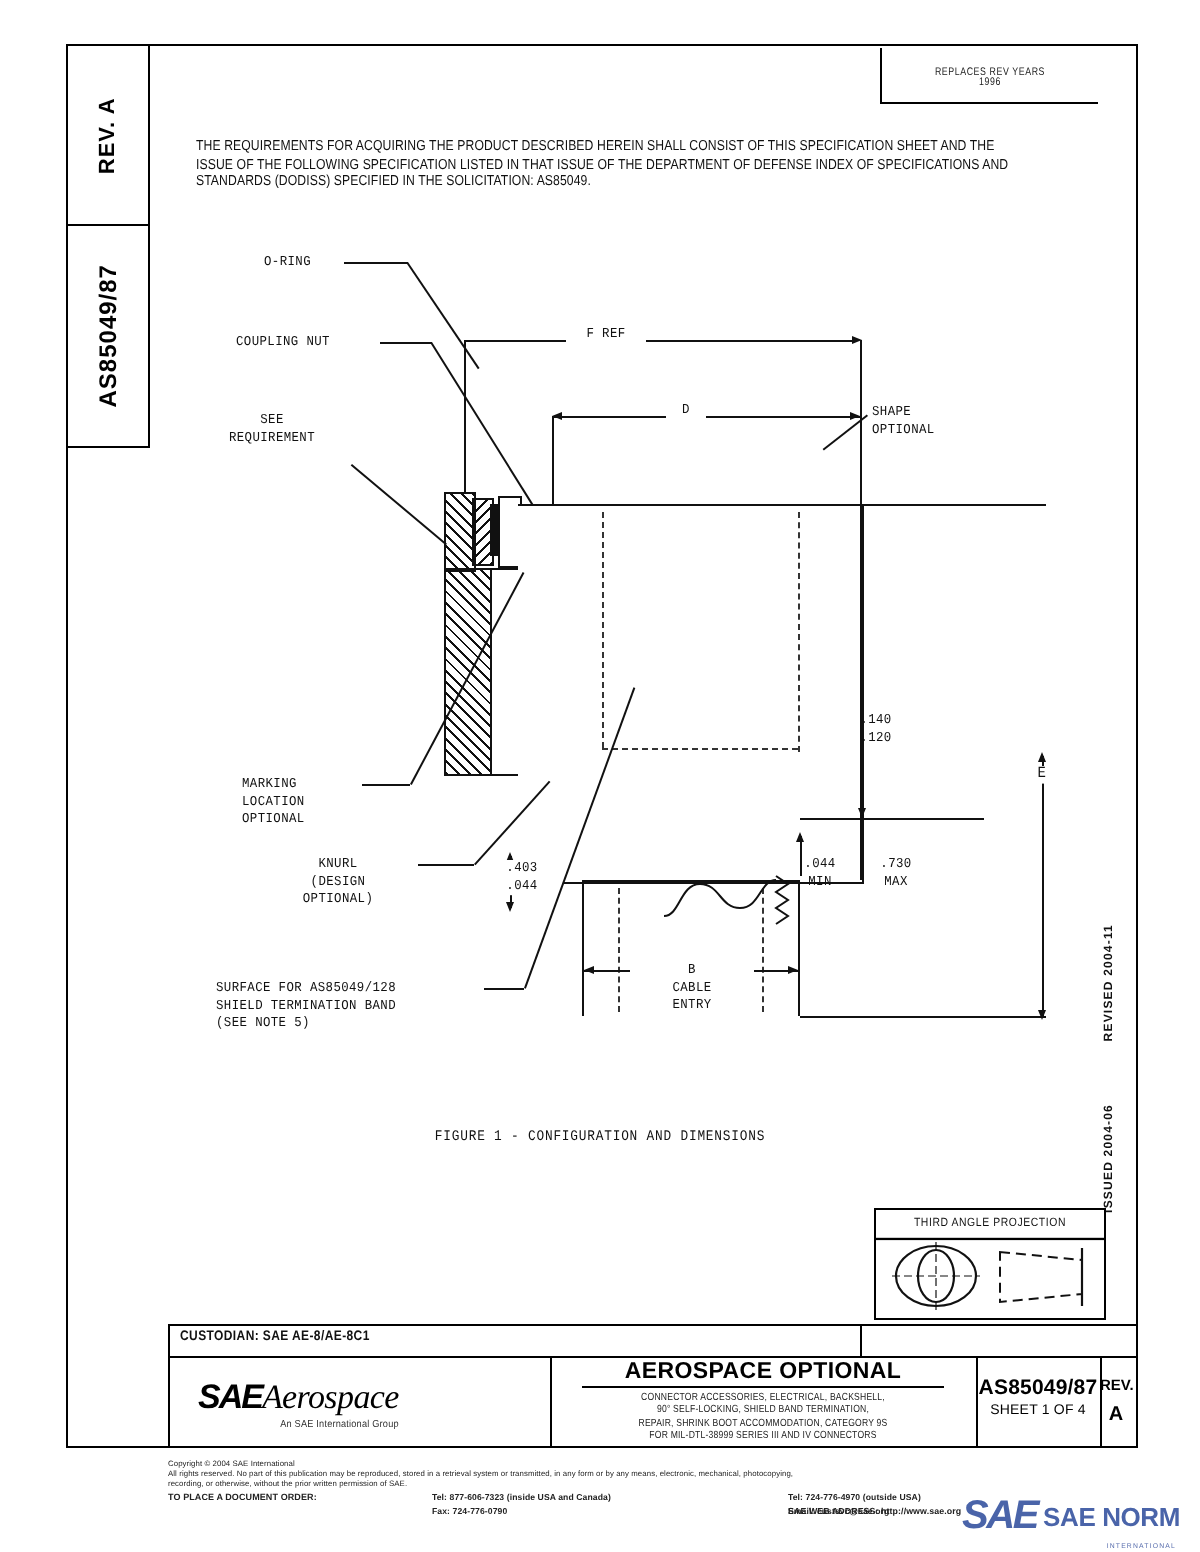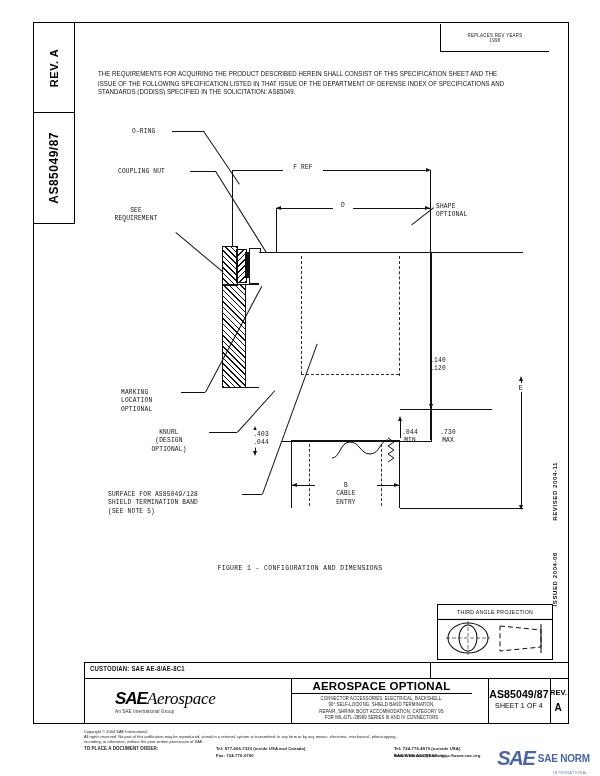--- a/index.html
+++ b/index.html
@@ -101,22 +101,22 @@
   .tb{position:absolute;left:84px;top:662px;width:483px;height:60px;
       border:1.4px solid #000;}
   .tb-cust{position:absolute;left:0;top:0;width:100%;height:15px;
            border-bottom:1.4px solid #000;}
   .tb-cust-txt{position:absolute;left:5px;top:3px;font-size:6px;
                font-weight:bold;letter-spacing:.2px;color:#111;
                transform:scaleY(1.15);}
   .tb-cust-div{position:absolute;left:345px;top:0;width:0;height:15px;
                border-left:1.4px solid #000;}
 
-  .tb-logo{position:absolute;left:16px;top:15px;width:190px;height:45px;
-           border-right:1.4px solid #000;}
+  .tb-logo{position:absolute;left:0;top:15px;width:190px;height:45px;
+           border-right:1.4px solid #000;text-align:right;}
   .tb-logo-inner{position:absolute;left:14px;top:11px;}
   .sae-mark{font-family:"Liberation Sans",sans-serif;font-weight:bold;
             font-size:17px;letter-spacing:-1px;font-style:italic;}
   .aero-mark{font-family:"Liberation Serif",serif;font-size:17px;
              font-style:italic;letter-spacing:-.3px;}
   .logo-sub{font-size:4.6px;color:#333;margin-top:0px;letter-spacing:.1px;
             transform:scaleY(1.1);transform-origin:left top;}
 
   .tb-mid{position:absolute;left:190px;top:15px;width:213px;height:45px;
           border-right:1.4px solid #000;}
@@ -147,21 +147,21 @@
   .f-c2{width:178px;font-weight:bold;font-size:4.3px;}
   .f-c3{width:150px;font-weight:bold;font-size:4.3px;}
   .f-web{position:absolute;left:310px;top:24px;font-size:4.4px;
          font-weight:bold;color:#222;}
 
   
   .wm{position:absolute;right:10px;bottom:6px;display:flex;align-items:center;
       opacity:.85;}
   .wm-sae{font-size:20px;font-weight:bold;font-style:italic;color:#2b4a9b;
           letter-spacing:-1.2px;}
-  .wm-txt{margin-left:3px;font-size:10px;font-weight:bold;color:#2b4a9b;
+  .wm-txt{margin-left:3px;font-size:13px;font-weight:bold;color:#2b4a9b;
           letter-spacing:-.2px;}
   .wm-sub{position:absolute;right:12px;bottom:1px;font-size:3.4px;
           color:#5a6fae;letter-spacing:.6px;}
 </style>
 </head>
 <body>
 
 <div class="page">
 
   <div class="frame"></div>

